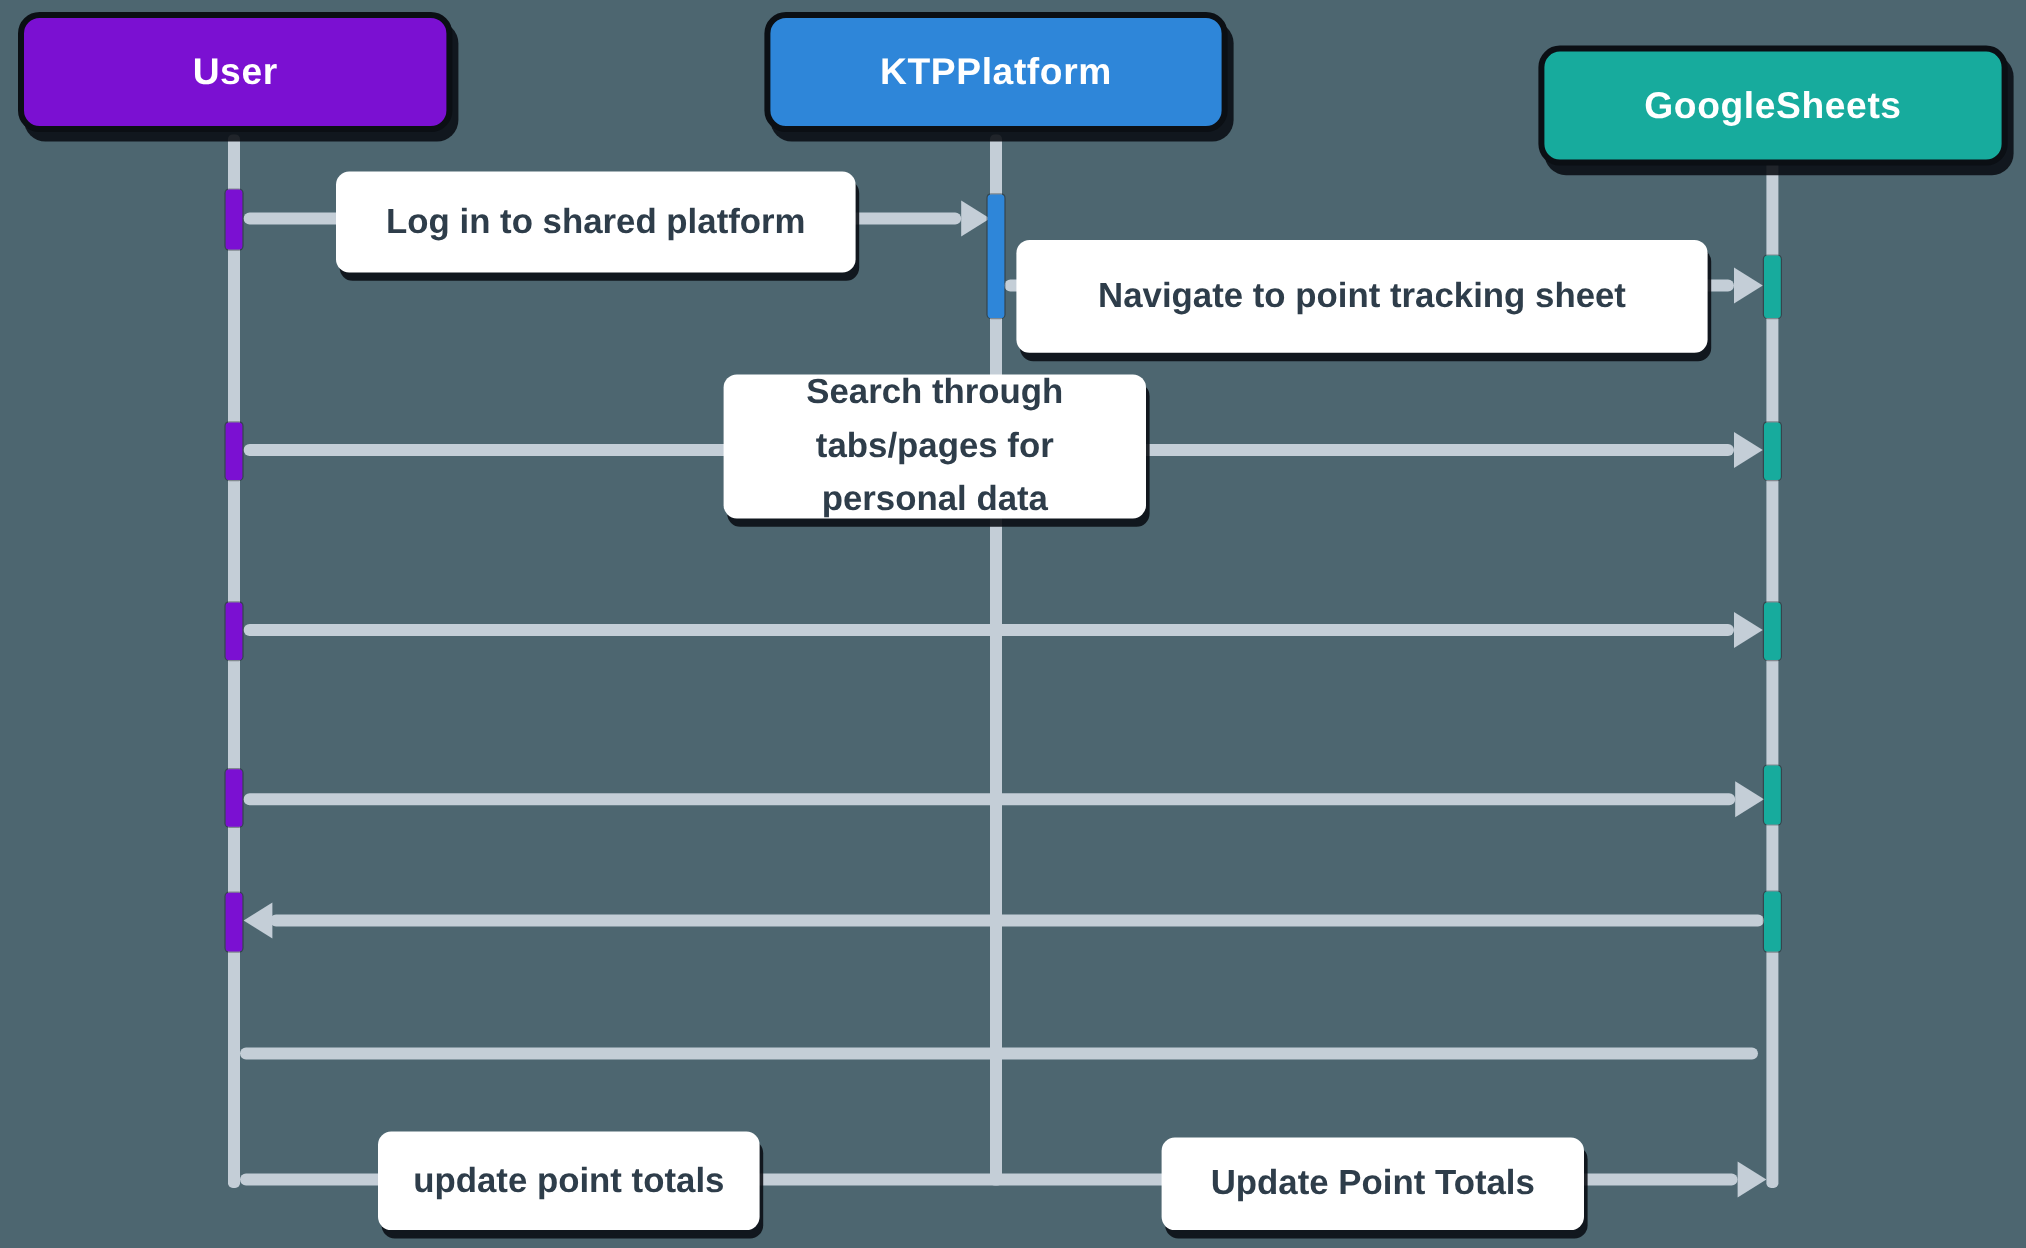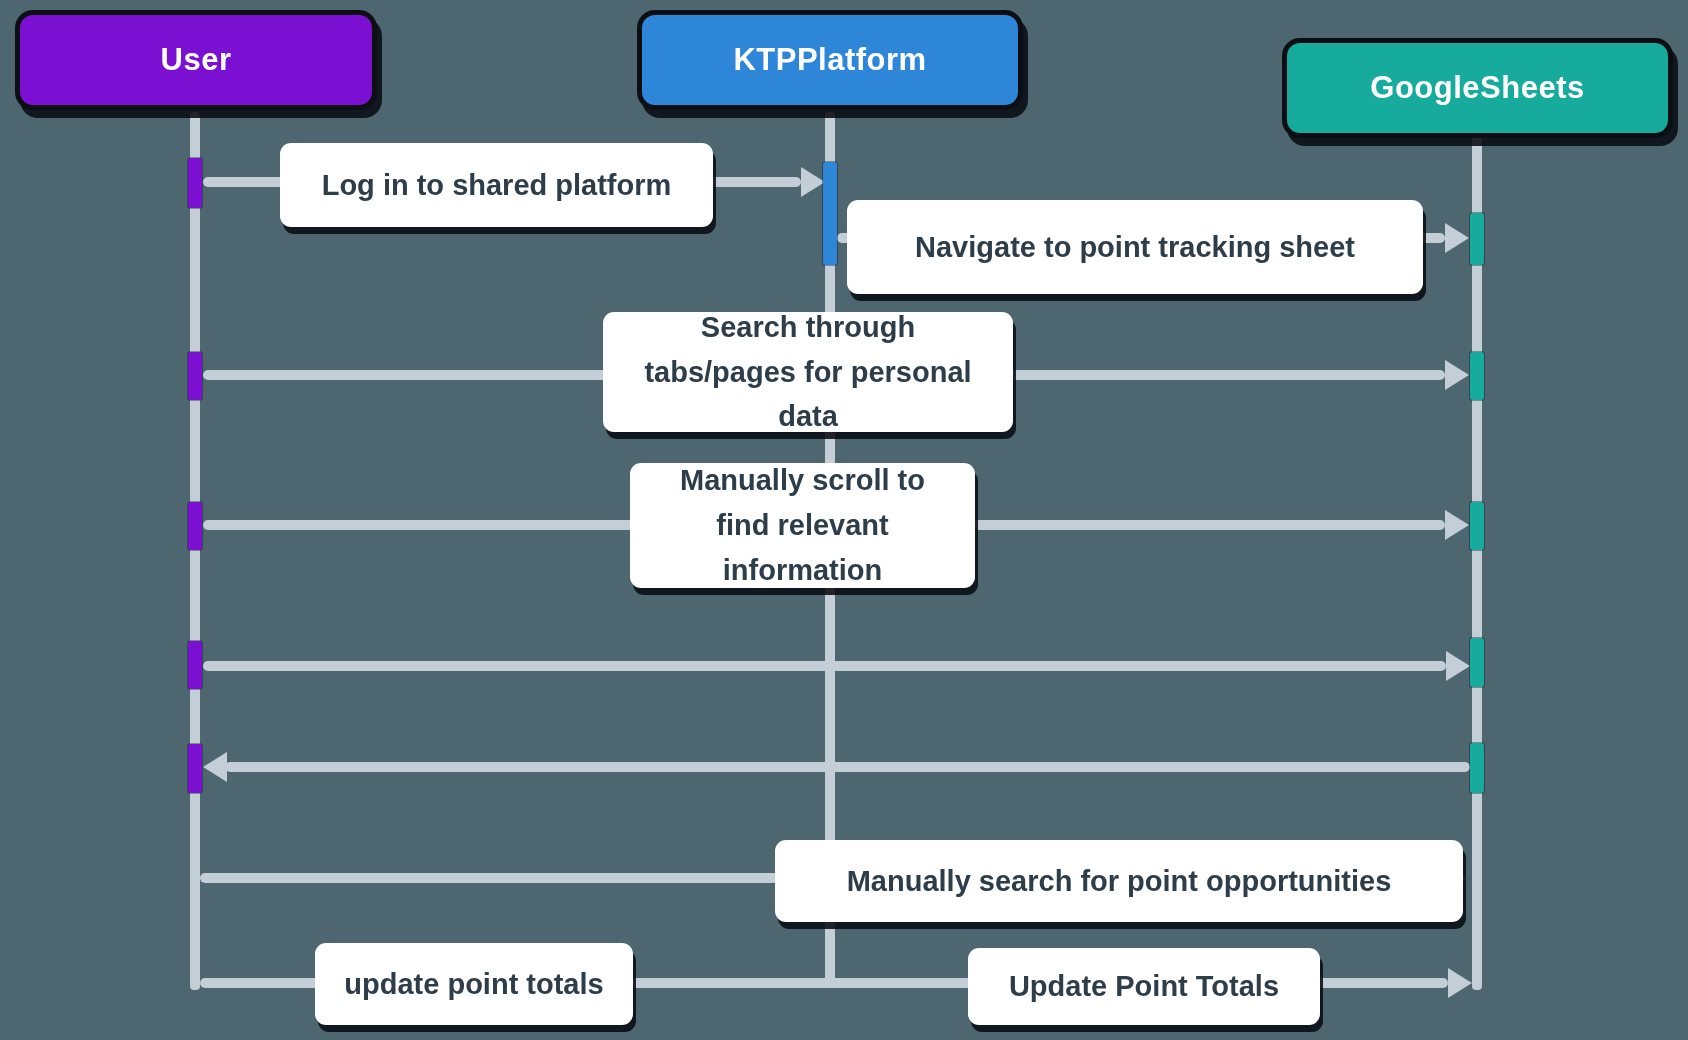--- a/index.html
+++ b/index.html
@@ -135,23 +135,21 @@
   <div class="bar purple" style="left:188px;top:744px;height:49px"></div>
   <div class="bar blue" style="left:823px;top:162px;height:103px"></div>
   <div class="bar teal" style="left:1470px;top:213px;height:52px"></div>
   <div class="bar teal" style="left:1470px;top:352px;height:48px"></div>
   <div class="bar teal" style="left:1470px;top:502px;height:48px"></div>
   <div class="bar teal" style="left:1470px;top:638px;height:49px"></div>
   <div class="bar teal" style="left:1470px;top:743px;height:50px"></div>
 
   <div class="mlabel" style="left:280px;top:143px;width:433px;height:84px">Log in to shared platform</div>
   <div class="mlabel" style="left:847px;top:200px;width:576px;height:94px">Navigate to point tracking sheet</div>
-  <div class="mlabel" style="left:603px;top:312px;width:410px;height:120px">Search through tabs/pages for personal data</div>
-  <div class="mlabel" style="left:630px;top:463px;width:345px;height:125px">Manually scroll to find relevant information</div>
-  <div class="mlabel" style="left:775px;top:840px;width:688px;height:82px">Manually search for point opportunities</div>
+  <div class="mlabel" style="left:603px;top:312px;width:352px;height:120px">Search through tabs/pages for personal data</div>
   <div class="mlabel" style="left:315px;top:943px;width:318px;height:82px">update point totals</div>
   <div class="mlabel" style="left:968px;top:948px;width:352px;height:77px">Update Point Totals</div>
 
   <div class="actor user" style="left:15px;width:362px">
     <span>User</span>
   </div>
   <div class="actor ktp" style="left:637px;width:386px">
     <span>KTPPlatform</span>
   </div>
   <div class="actor gs" style="left:1282px;width:391px">

